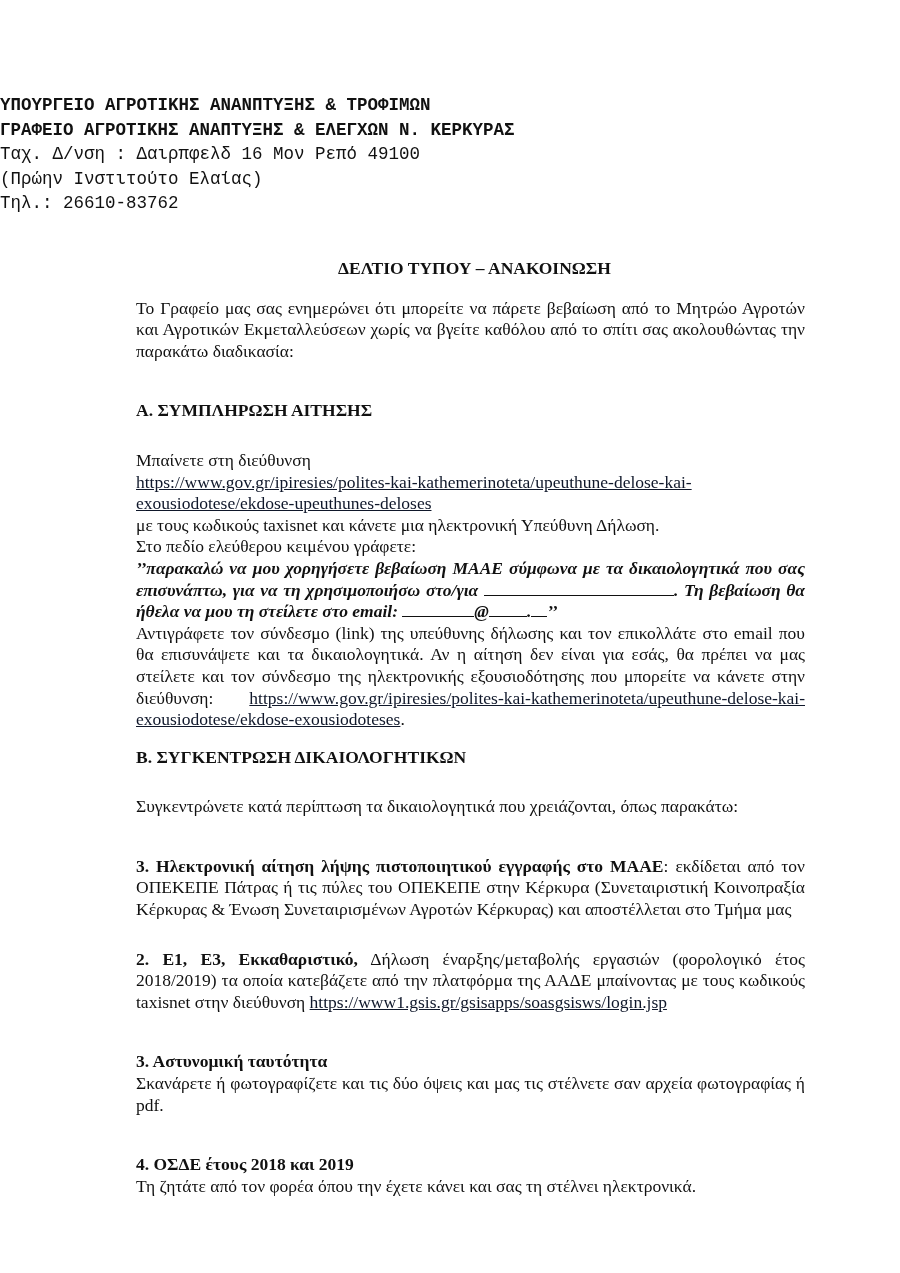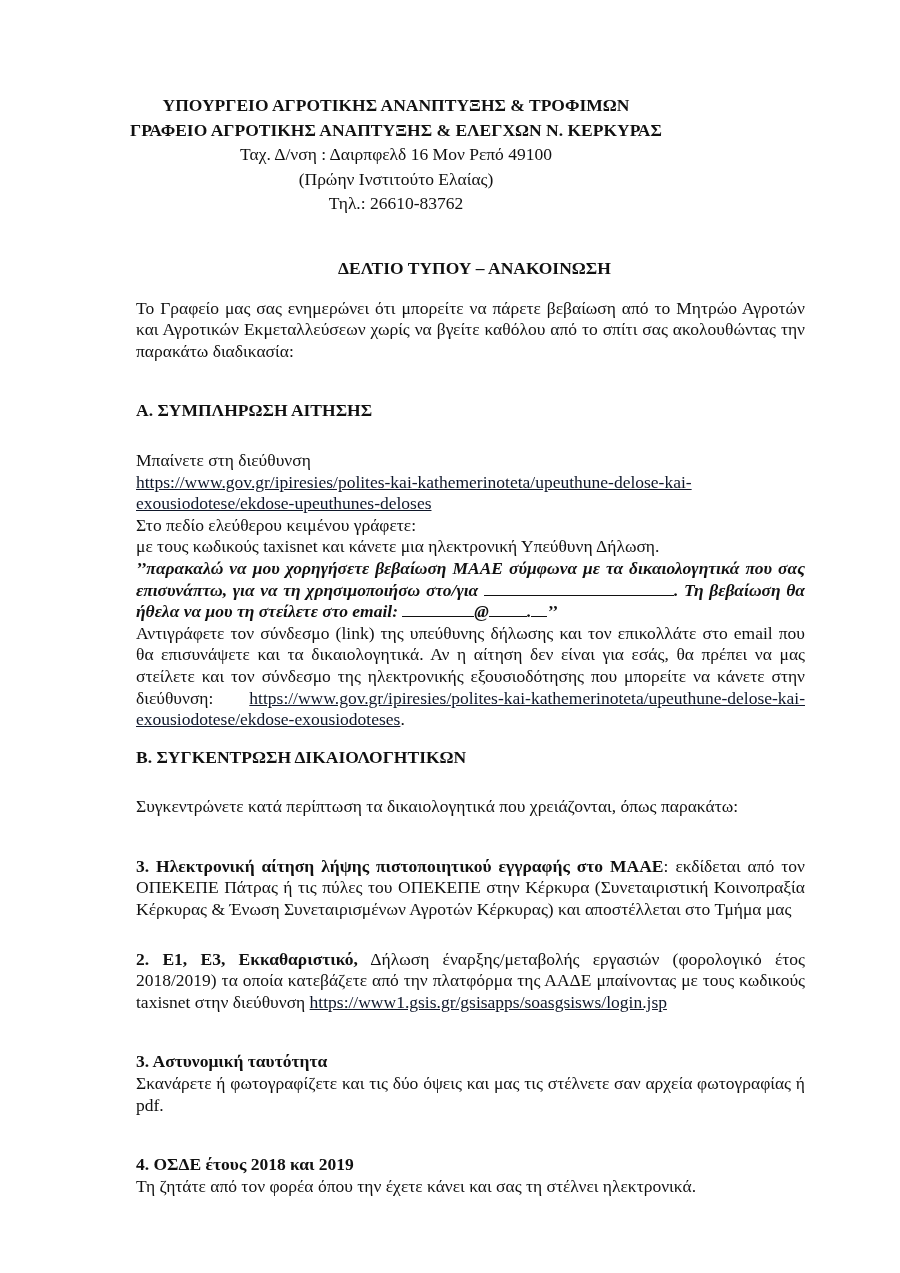--- a/index.html
+++ b/index.html
@@ -20,23 +20,23 @@
       left: 0; top: 0;
       width: 900px;
       height: 1273px;
       background: #ffffff;
     }
     .header {
       position: absolute;
       left: 0;
       top: 93px;
       width: 792px;
-      text-align: center;
       font-size: 17.5px;
       line-height: 24.5px;
+      font-family: Liberation Mono, monospace;
     }
     .header .bold { font-weight: bold; }
     .content {
       position: absolute;
       left: 136px;
       top: 258px;
       width: 669px;
       font-size: 17.5px;
       line-height: 21.6px;
     }
@@ -88,22 +88,22 @@
 
     <div class="title">ΔΕΛΤΙΟ ΤΥΠΟΥ – ΑΝΑΚΟΙΝΩΣΗ</div>
 
     <p class="just">Το Γραφείο μας σας ενημερώνει ότι μπορείτε να πάρετε βεβαίωση από το Μητρώο Αγροτών και Αγροτικών Εκμεταλλεύσεων χωρίς να βγείτε καθόλου από το σπίτι σας ακολουθώντας την παρακάτω διαδικασία:</p>
 
     <p class="sec-head gap-22">Α. ΣΥΜΠΛΗΡΩΣΗ ΑΙΤΗΣΗΣ</p>
 
     <div class="gap-24">
       <p>Μπαίνετε στη διεύθυνση</p>
       <p><a class="link"><span>https://www.gov.gr/ipiresies/polites-kai-kathemerinoteta/upeuthune-delose-kai-</span><br><span>exousiodotese/ekdose-upeuthunes-deloses</span></a></p>
+      <p> με τους κωδικούς taxisnet και κάνετε μια ηλεκτρονική Υπεύθυνη Δήλωση.</p>
       <p>Στο πεδίο ελεύθερου κειμένου γράφετε:</p>
-      <p> με τους κωδικούς taxisnet και κάνετε μια ηλεκτρονική Υπεύθυνη Δήλωση.</p>
       <p class="just"><span class="bi">’’παρακαλώ να μου χορηγήσετε βεβαίωση ΜΑΑΕ σύμφωνα με τα δικαιολογητικά που σας επισυνάπτω, για να τη χρησιμοποιήσω στο/για </span><span class="blank b1"></span><span class="bi">. Τη βεβαίωση θα ήθελα να μου τη στείλετε στο email: </span><span class="blank b2"></span><span class="bi">@</span><span class="blank b3"></span><span class="bi">.</span><span class="blank b4"></span><span class="bi">’’</span></p>
       <p class="just"><span>Αντιγράφετε τον σύνδεσμο (link) της υπεύθυνης δήλωσης και τον επικολλάτε στο email που θα επισυνάψετε και τα δικαιολογητικά. Αν η αίτηση δεν είναι για εσάς, θα πρέπει να μας στείλετε και τον σύνδεσμο της ηλεκτρονικής εξουσιοδότησης που μπορείτε να κάνετε στην διεύθυνση: </span><a class="link">https://www.gov.gr/ipiresies/polites-kai-kathemerinoteta/upeuthune-delose-kai-exousiodotese/ekdose-exousiodoteses</a><span>.</span></p>
     </div>
 
     <p class="sec-head gap-20">Β. ΣΥΓΚΕΝΤΡΩΣΗ ΔΙΚΑΙΟΛΟΓΗΤΙΚΩΝ</p>
 
     <p class="gap-24">Συγκεντρώνετε κατά περίπτωση τα δικαιολογητικά που χρειάζονται, όπως παρακάτω:</p>
 
     <p class="just gap-22"><span class="b">3. Ηλεκτρονική αίτηση λήψης πιστοποιητικού εγγραφής στο ΜΑΑΕ</span><span>: εκδίδεται από τον ΟΠΕΚΕΠΕ Πάτρας ή τις πύλες του ΟΠΕΚΕΠΕ στην Κέρκυρα (Συνεταιριστική Κοινοπραξία Κέρκυρας &amp; Ένωση Συνεταιρισμένων Αγροτών Κέρκυρας) και αποστέλλεται στο Τμήμα μας</span></p>
 

